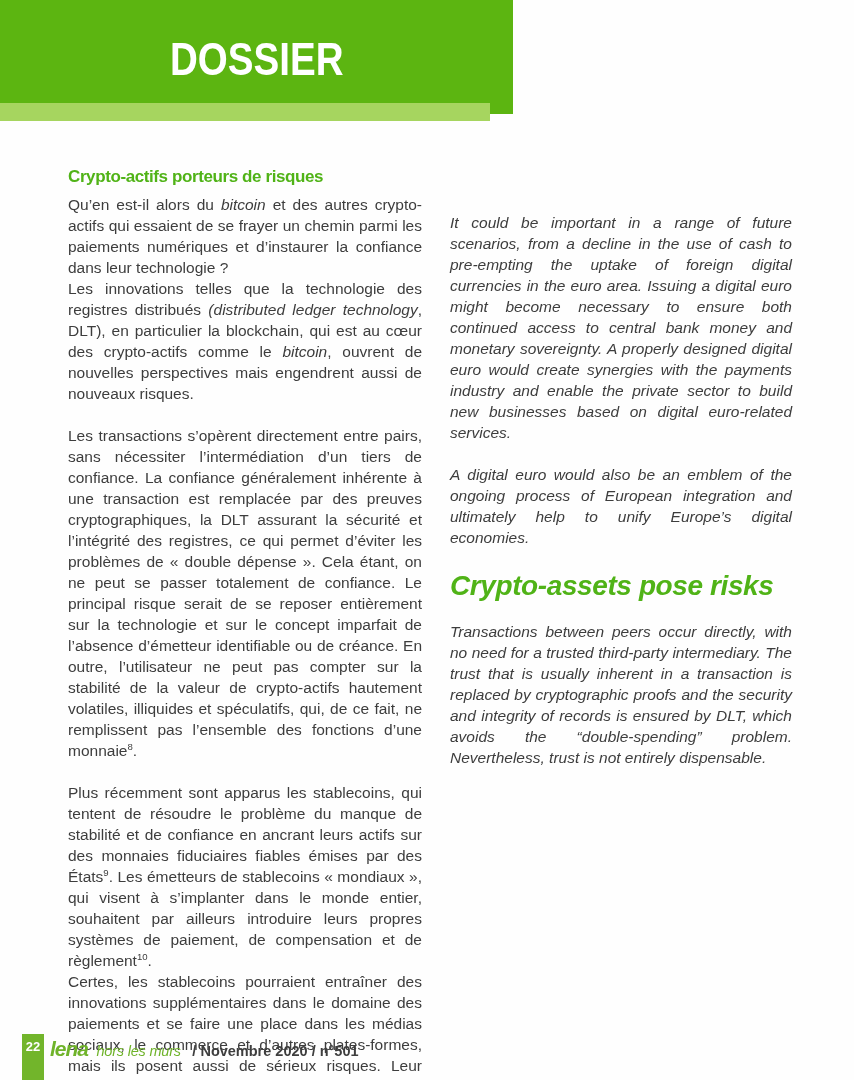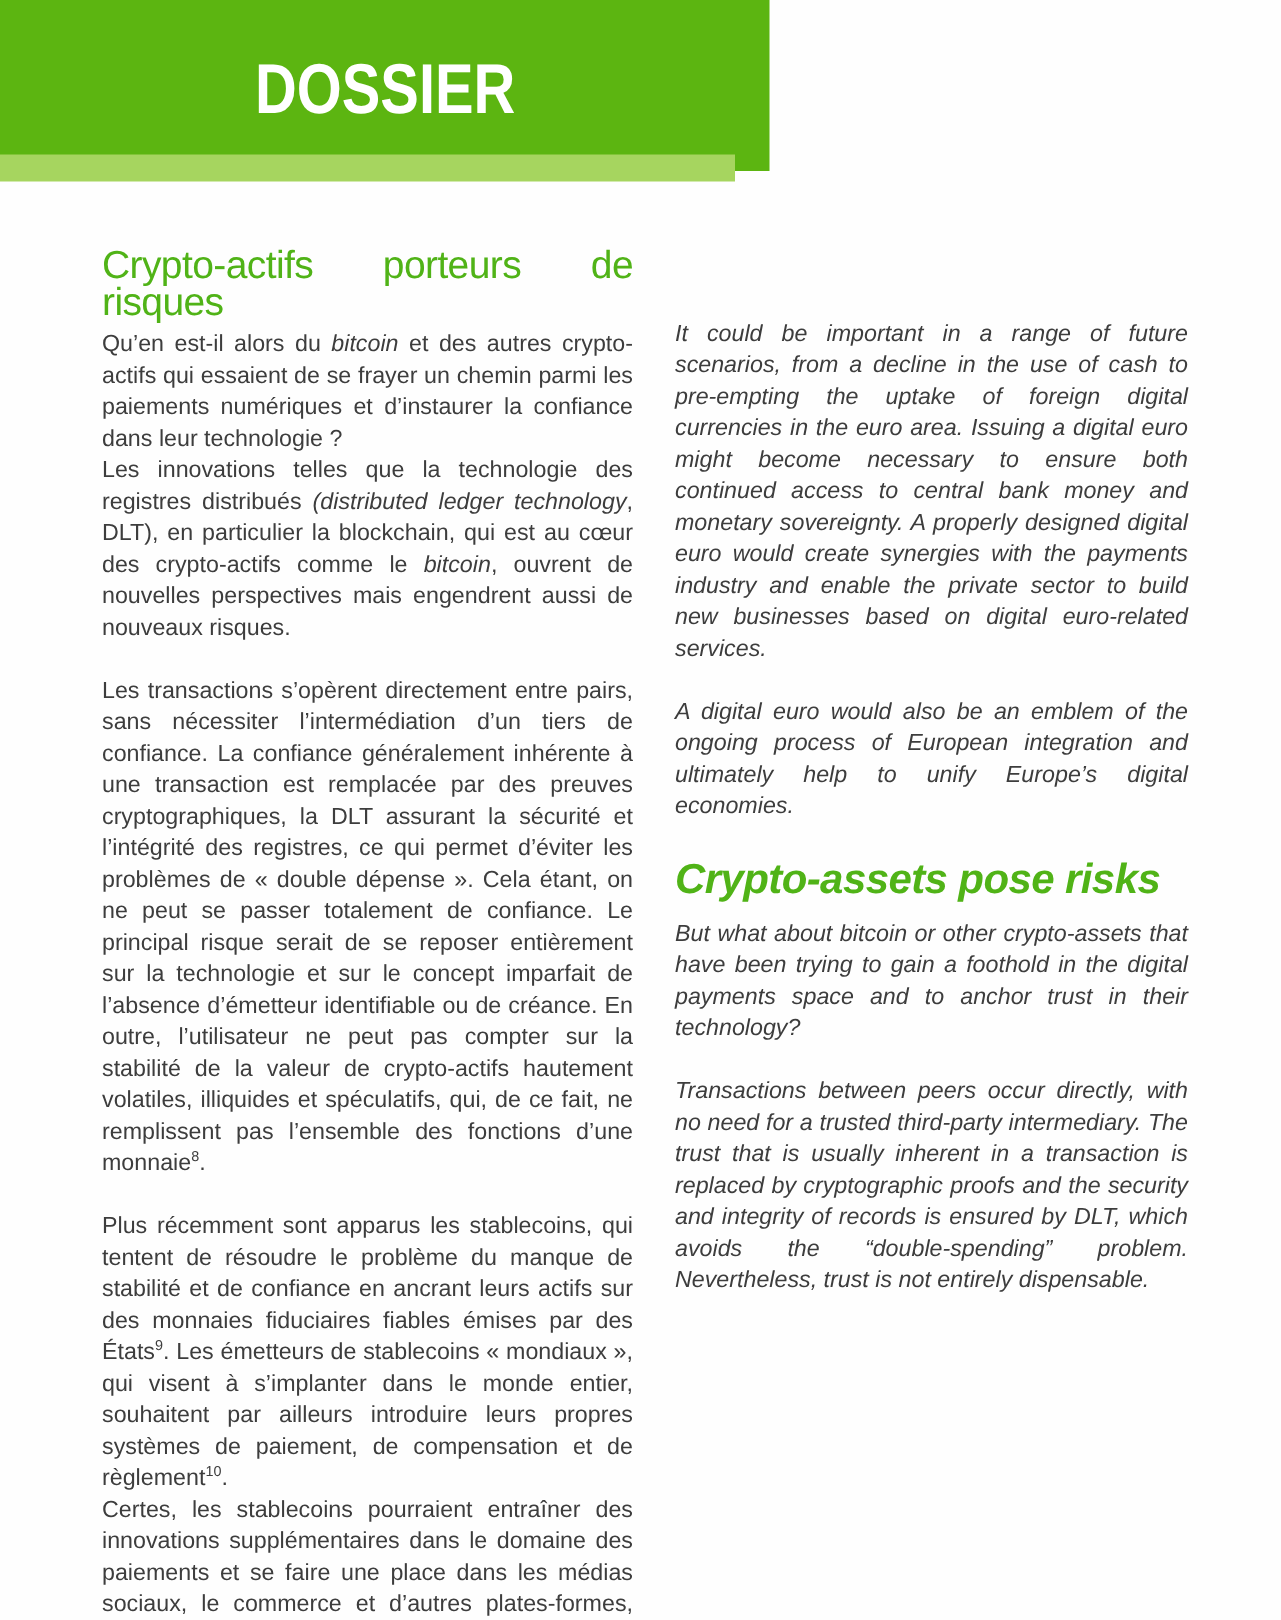--- a/index.html
+++ b/index.html
@@ -32,21 +32,21 @@
   }
   
   .col{
     position:absolute;color:var(--body-text);
     font-size:15.5px;line-height:21px;text-align:justify;
   }
   .col-left{left:68px;top:164px;width:354px;}
   .col-right{left:450px;top:191px;width:342px;font-style:italic;}
   h2.section-heading{
     margin:0 0 5px 0;color:var(--heading-green);
-    font-size:26px;line-height:25px;font-weight:normal;letter-spacing:-0.4px;
+    font-size:17px;line-height:25px;font-weight:bold;letter-spacing:-0.4px;
   }
   h2.section-heading-en{
     margin:24px 0 12px 0;color:var(--heading-green);
     font-size:28px;line-height:28px;font-weight:bold;font-style:italic;letter-spacing:-0.4px;
   }
   p.para{margin:0;}
   p.para.gap{margin-top:21px;}
   sup{font-size:0.62em;line-height:0;vertical-align:super;}
   
   .footer{position:absolute;left:0;top:1034px;width:854px;height:46px;}
@@ -93,19 +93,28 @@
       </div>
   </div>
 
   <div class="col col-right">
     <div>
         <p class="para gap">It could be important in a range of future scenarios, from a decline in the use of cash to pre-empting the uptake of foreign digital currencies in the euro area. Issuing a digital euro might become necessary to ensure both continued access to central bank money and monetary sovereignty. A properly designed digital euro would create synergies with the payments industry and enable the private sector to build new businesses based on digital euro-related services.</p>
         <p class="para gap">A digital euro would also be an emblem of the ongoing process of European integration and ultimately help to unify Europe’s digital economies.</p>
       </div>
     <h2 class="section-heading-en">Crypto-assets pose risks</h2>
     <div>
-        <p class="para">But what about bitcoin or other crypto-assets that have been trying to gain a foothold in the digital payments space and to anchor trust in their technology?</p>
         <p class="para gap">Transactions between peers occur directly, with no need for a trusted third-party intermediary. The trust that is usually inherent in a transaction is replaced by cryptographic proofs and the security and integrity of records is ensured by DLT, which avoids the “double-spending” problem. Nevertheless, trust is not entirely dispensable.</p>
       </div>
   </div>
 
+  <div class="footer">
+    <div class="page-number-box">
+      <span class="page-number">22</span>
+    </div>
+    <div class="footer-line">
+      <span class="magazine-logo">lena</span>
+      <span class="magazine-tagline">hors les murs</span>
+      <span class="issue-info">/ Novembre 2020 / n°501</span>
+    </div>
+  </div>
 
 </div>
 
 </body></html>

